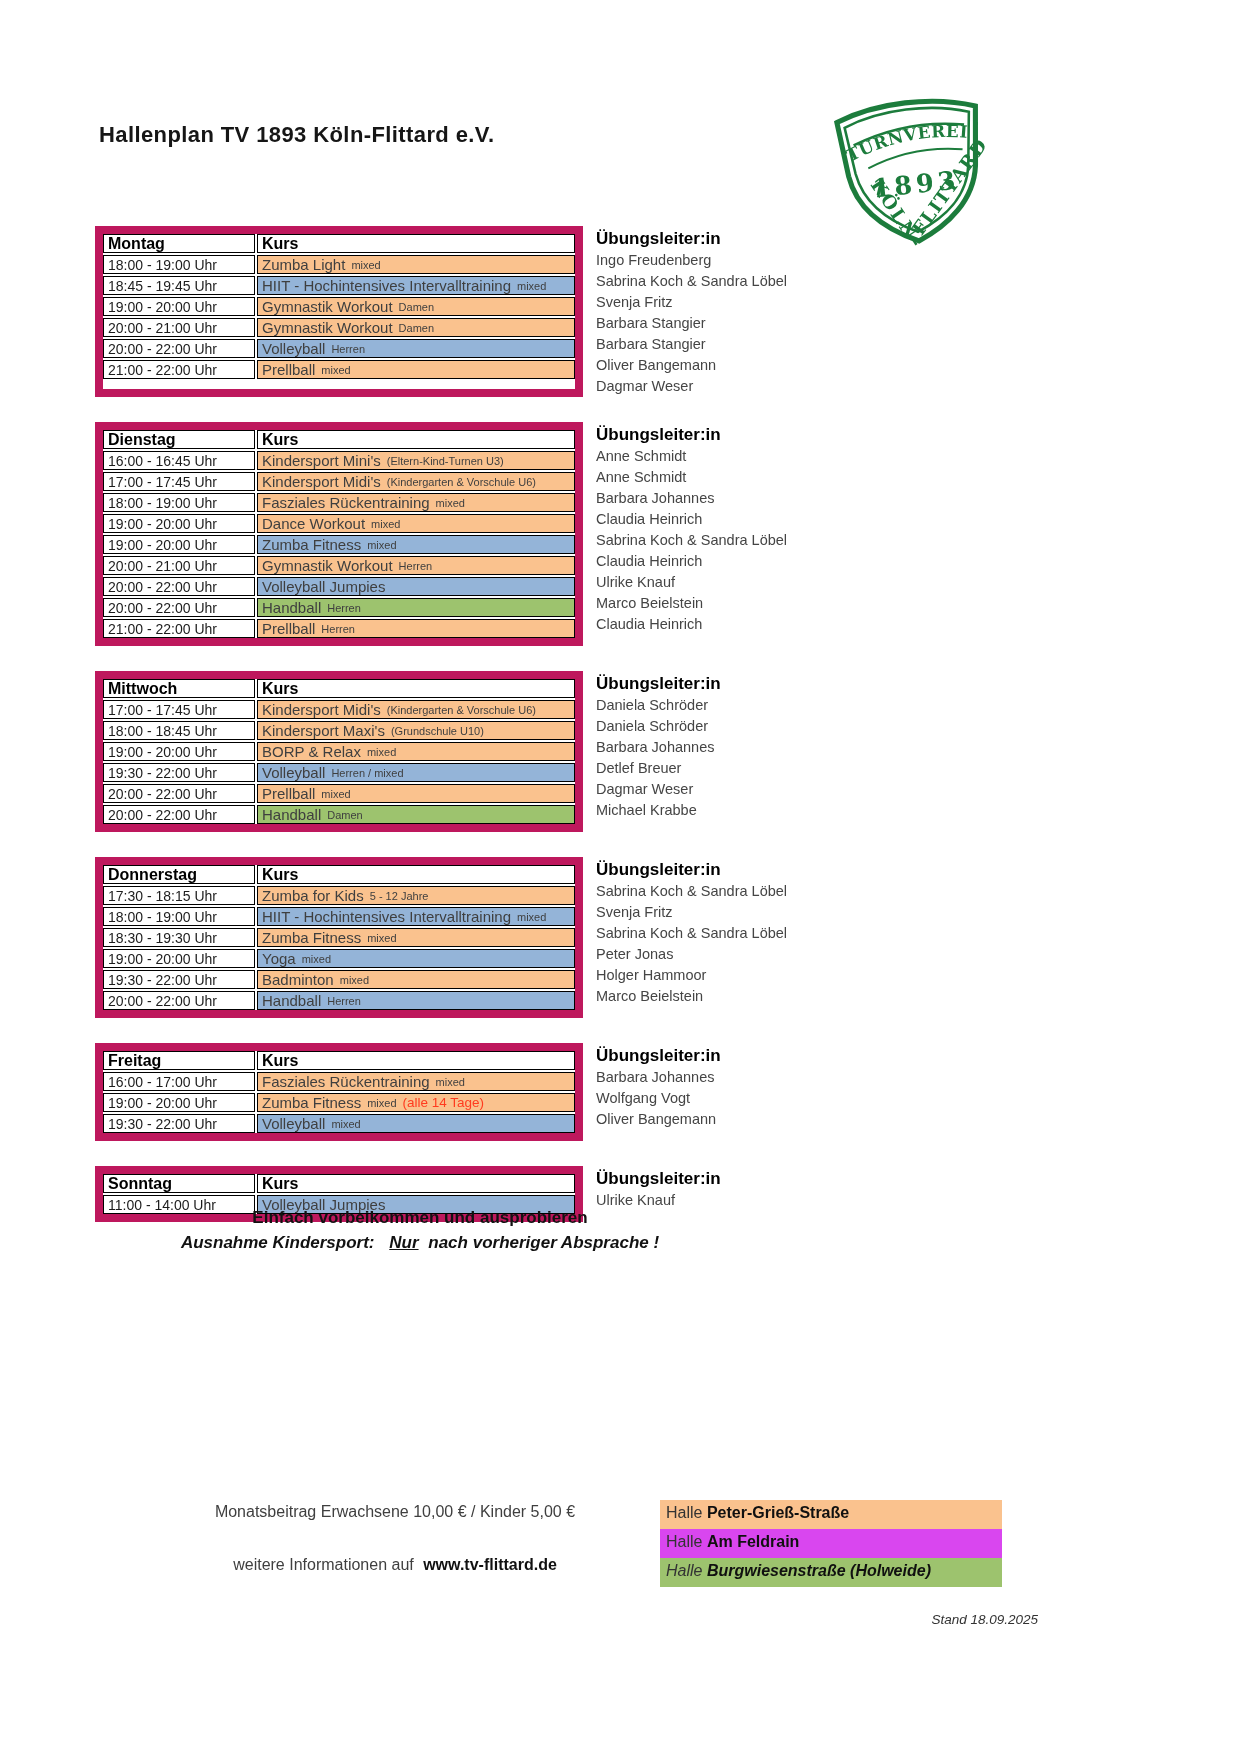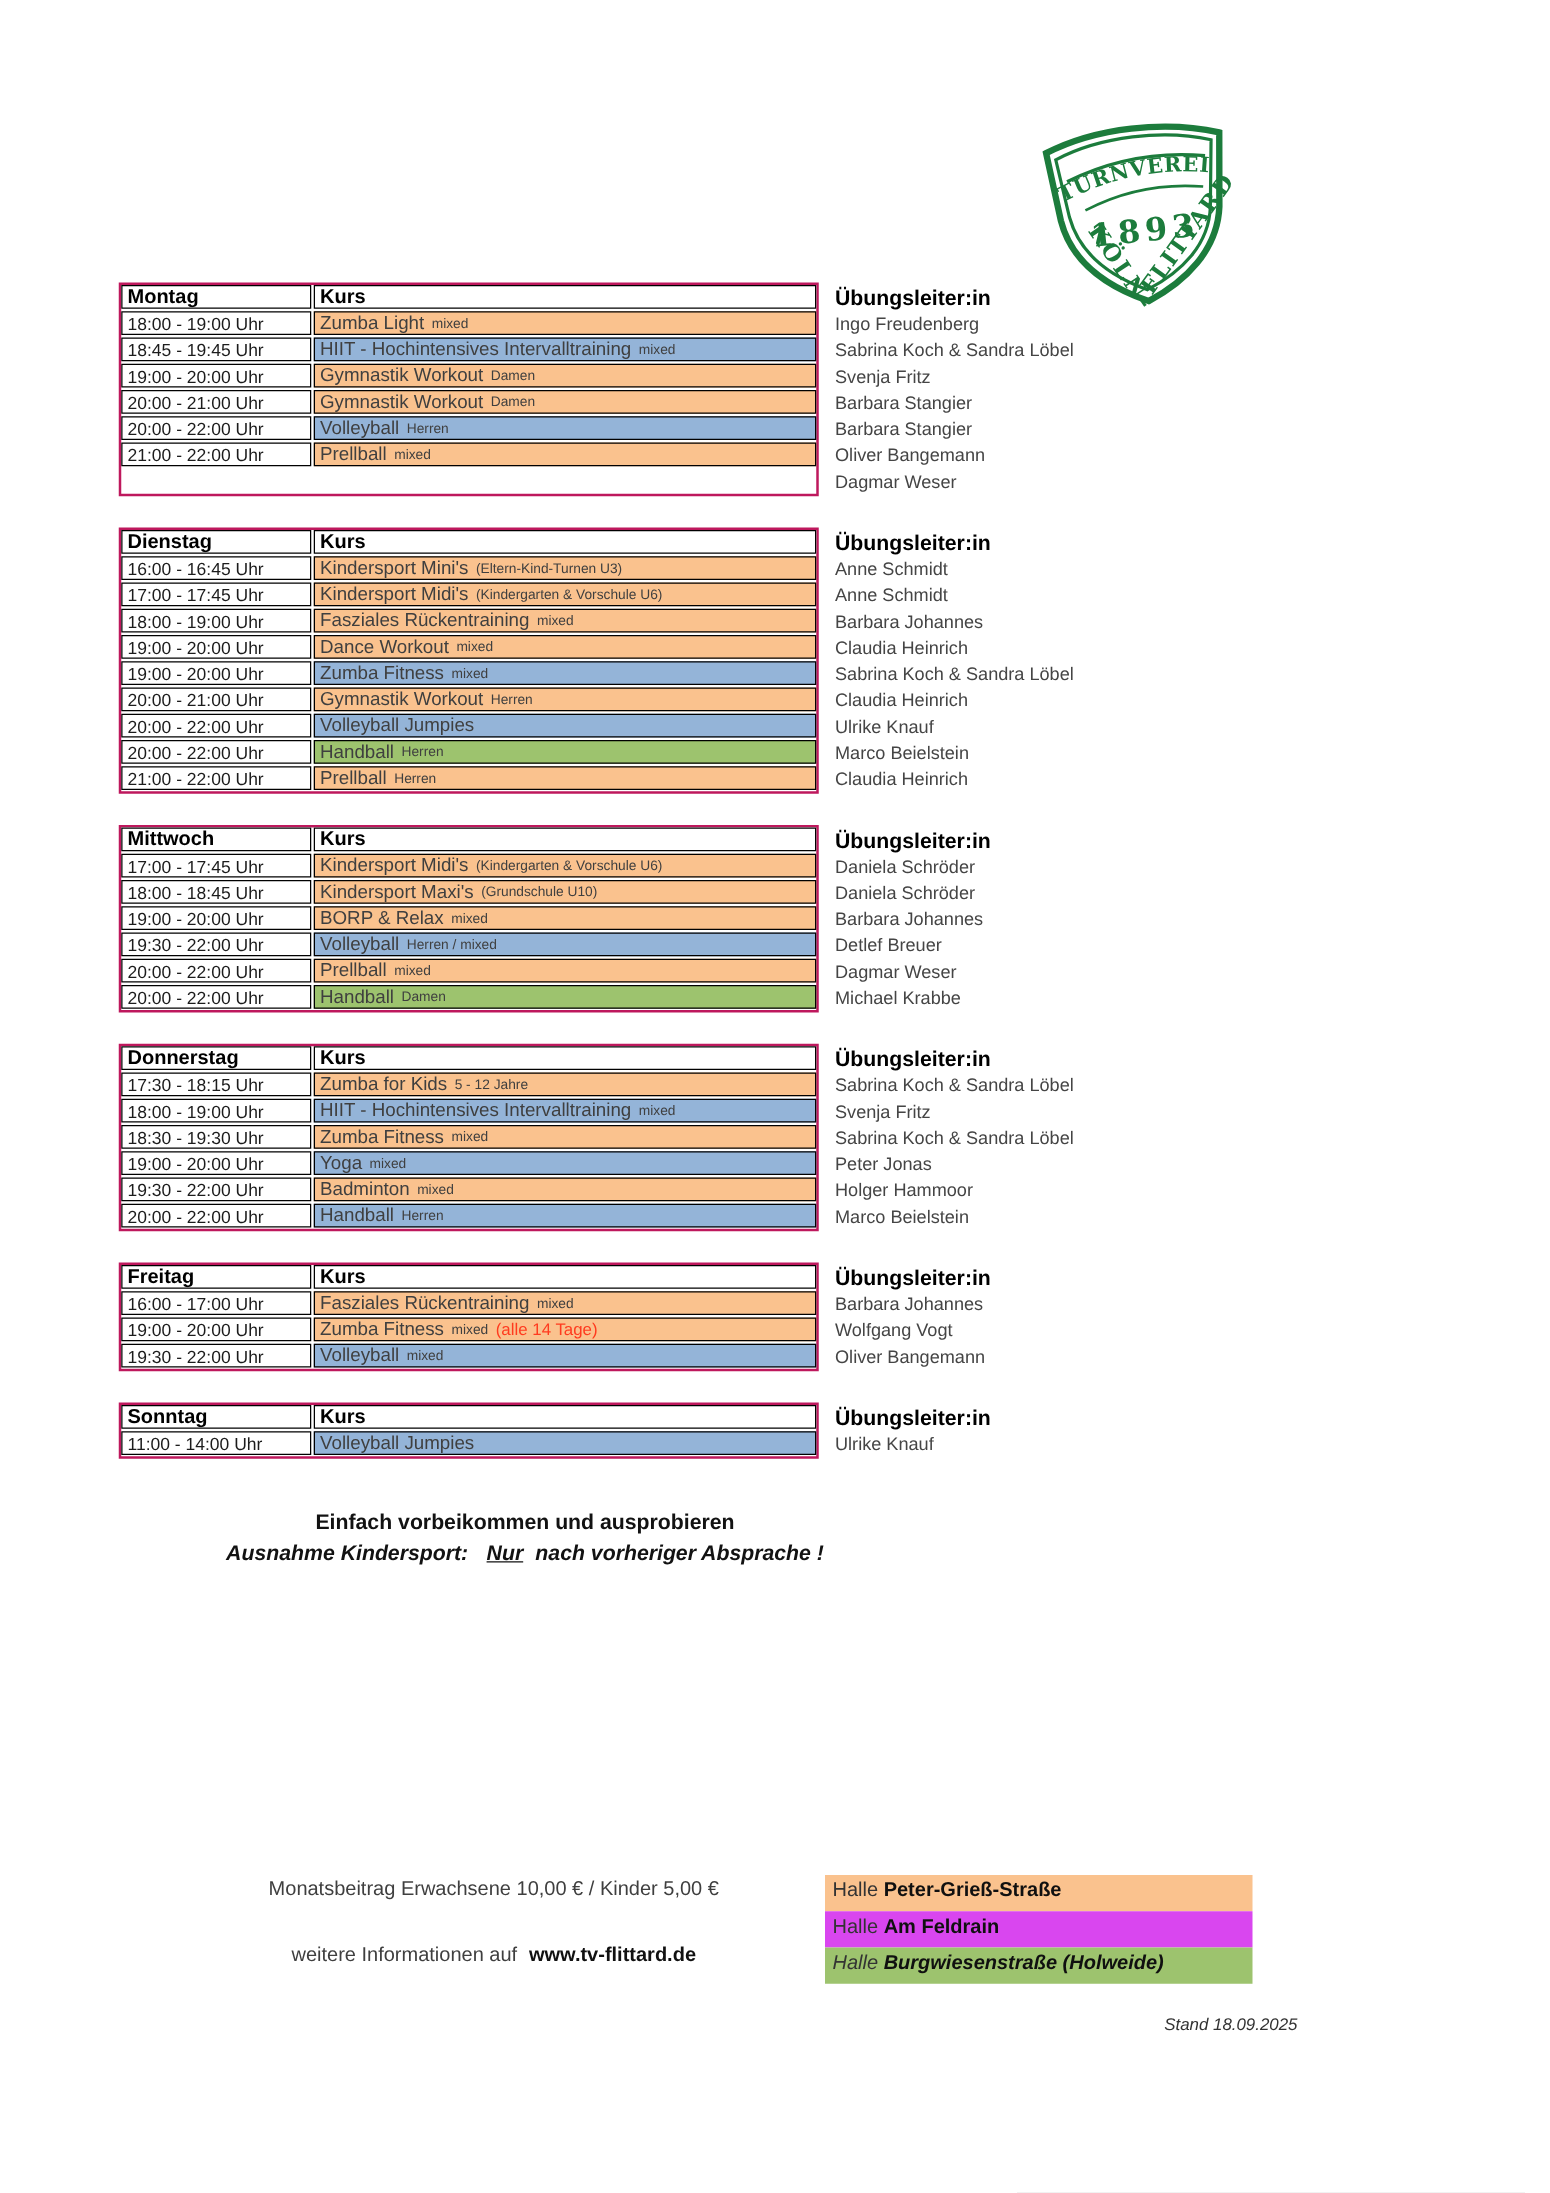--- a/index.html
+++ b/index.html
@@ -10,21 +10,21 @@
     overflow:hidden;
   }
   .title {
     position:absolute; left:99px; top:122px;
     font-size:22px; font-weight:bold; letter-spacing:.4px; color:#161616;
   }
   .logo { position:absolute; left:828px; top:92px; width:168px; height:156px; }
 
   .tables { position:absolute; left:95px; top:226px; width:1070px; }
   .day-block { display:flex; margin-bottom:25px; }
-  .day-table { width:560px; border:2px solid #be185d; background:#fff;text-align:right; }
+  .day-table { width:488px; border:8px solid #be185d; background:#fff;text-align:right; }
   .row { display:flex; gap:2px; margin-bottom:2px; }
   .rows .row:last-child { margin-bottom:0; }
   .cell {
     height:19px; border:1.5px solid #000; padding:0 4px;
     display:flex; align-items:center; background:#fff; overflow:hidden; white-space:nowrap;
   }
   .time-cell { width:152px; font-size:14px; color:#1c1c1c; }
   .course-cell { flex:1; font-size:15px; color:#3f3f3f; }
   .head { font-weight:bold; font-size:16px; color:#000; }
   .c-main { font-size:15px; }
@@ -51,20 +51,21 @@
   .stand { position:absolute; left:878px; top:1612px; width:160px; text-align:right;
            font-size:13.5px; font-style:italic; color:#333; }
 
   .logo text { font-family:"DejaVu Serif", serif; font-weight:bold; }
 </style>
 </head>
 <body>
 
 <div class="page">
 
+  <div class="title">Hallenplan TV 1893 Köln-Flittard e.V.</div>
 
   <div class="logo">
     <svg viewBox="0 0 165 152" width="168" height="156">
       <g transform="rotate(-6 82 76)" stroke="#1c7c3c" fill="none">
         <path d="M14,22 C55,6 110,6 151,20 L145,78 C140,112 112,134 82,146 C52,132 25,110 20,76 Z" stroke-width="5"></path>
         <path d="M21,28 C58,13 108,13 144,25 L138,77 C134,107 110,126 82,137 C55,124 32,104 27,74 Z" stroke-width="2.5"></path>
         <path d="M28,46 Q82,26 138,37" stroke-width="2.5"></path>
         <path d="M40,70 Q85,52 134,61" stroke-width="2"></path>
         <path id="tp-arc" d="M23,62 Q82,38 143,51" stroke="none"></path>
       </g>

